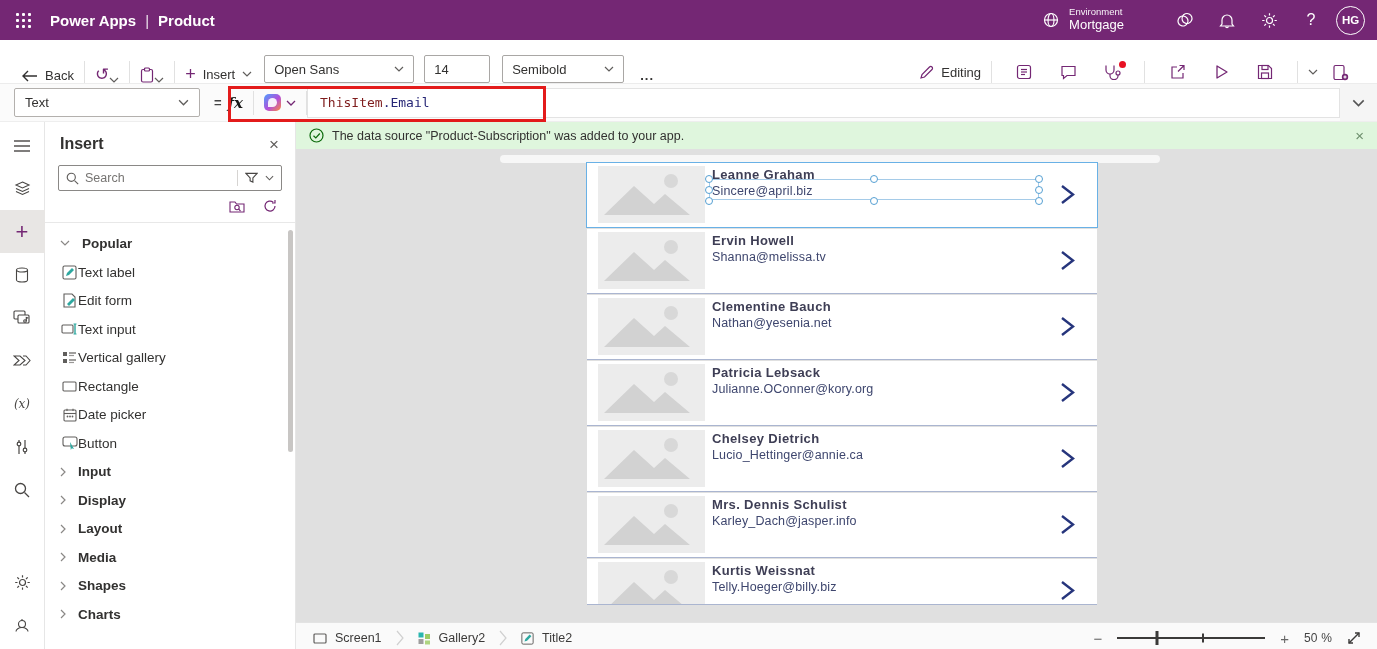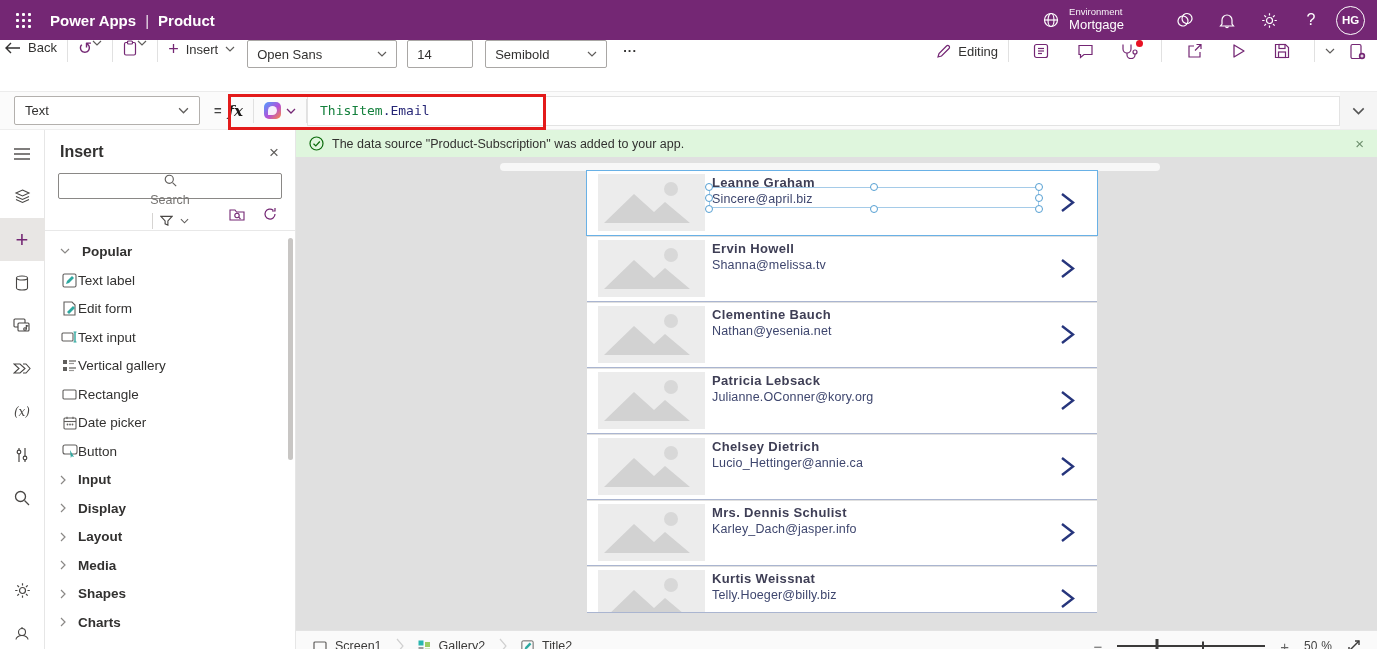--- a/index.html
+++ b/index.html
@@ -17,21 +17,21 @@
   .env-wrap { margin-left:auto; display:flex; align-items:center; gap:9px; margin-right:40px; }
   .env-text { display:flex; flex-direction:column; line-height:1.15; }
   .env-label { font-size:9.5px; opacity:.95; }
   .env-name { font-size:13px; }
   .header-icons { display:flex; align-items:center; }
   .h-icon { width:42px; height:40px; display:flex; align-items:center; justify-content:center; color:#fff; cursor:pointer; }
   .h-help { font-size:16px; }
   .avatar { width:29px; height:29px; border:1.5px solid #fff; border-radius:50%; display:flex; align-items:center; justify-content:center; font-size:11.5px; font-weight:700; margin:0 12px 0 4px; cursor:pointer; }
 
   
-  .toolbar { height:52px; border-bottom:1px solid #ececec; display:flex; align-items:flex-start; padding:0 5px; font-size:13px; color:#323130; background:#fff; }
+  .toolbar { height:44px; border-bottom:1px solid #ececec; display:flex; align-items:flex-end; padding:0 22px; font-size:13px; color:#323130; background:#fff; }
   .tb-btn { display:flex; align-items:center; gap:7px; cursor:pointer; }
   .tb-divider { width:1px; height:22px; background:#e1e1e1; margin:0 10px; }
   .purple { color:#742774; }
   .gray-chev { color:#605e5c; display:inline-flex; }
   .undo-glyph { font-size:17px; line-height:1; }
   .select-box { border:1px solid #a9a7a5; border-radius:2px; height:28px; display:flex; align-items:center; justify-content:space-between; padding:0 9px; background:#fff; cursor:pointer; }
   .font-box { width:150px; margin-left:12px; }
   .size-box { width:66px; margin-left:10px; }
   .weight-box { width:122px; margin-left:12px; }
   .more-btn { margin-left:16px; font-weight:700; letter-spacing:1px; cursor:pointer; }
@@ -44,21 +44,21 @@
   .formula-row { height:38px; display:flex; align-items:center; background:#fbfbfb; position:relative; border-bottom:1px solid #eee; }
   .prop-select { width:186px; height:29px; margin-left:14px; border:1px solid #b3b0ad; border-radius:2px; background:#fff; display:flex; align-items:center; justify-content:space-between; padding:0 10px; font-size:13px; color:#323130; cursor:pointer; }
   .fx-zone { display:flex; align-items:center; height:100%; }
   .equals { font-size:13px; font-weight:700; color:#444; margin:0 6px 0 14px; }
   .fx { font-family:"DejaVu Serif", serif; font-style:italic; font-weight:700; font-size:15px; color:#1b1a19; margin-right:10px; }
   .fx-div { width:1px; height:24px; background:#e1e1e1; }
   .copilot-wrap { display:flex; align-items:center; gap:5px; padding:0 10px; cursor:pointer; }
   .copilot-logo { width:17px; height:17px; border-radius:5px; background:linear-gradient(135deg,#4da0ff 0%,#b44fd8 55%,#ff8a3c 100%); position:relative; }
   .copilot-logo:after { content:""; position:absolute; left:4px; top:4px; width:9px; height:9px; background:#fff; border-radius:50% 50% 50% 0; opacity:.9; }
   .formula-input { flex:1; height:30px; background:#fff; border:1px solid #e3e3e3; display:flex; align-items:center; padding:0 12px; font-family:"DejaVu Sans Mono", monospace; font-size:13px; cursor:text; }
-  .frm-obj { color:#15803d; }
+  .frm-obj { color:#7f1d1d; }
   .frm-prop { color:#262676; }
   .frm-caret-zone { width:37px; display:flex; align-items:center; justify-content:center; color:#555; cursor:pointer; height:100%; background:#f5f5f5; }
   .red-annotation { position:absolute; left:228px; top:2px; width:318px; height:36px; border:3px solid #e31b1b; z-index:60; pointer-events:none; }
 
   
   .body-row { display:flex; height:531px; }
 
   
   .rail { width:45px; border-right:1px solid #e6e6e6; display:flex; flex-direction:column; align-items:center; padding:2px 0 6px; background:#fff; }
   .rail-item { width:45px; height:43px; display:flex; align-items:center; justify-content:center; color:#484644; cursor:pointer; }
@@ -66,21 +66,21 @@
   .rail-plus { font-size:22px; font-weight:400; line-height:1; }
   .rail-var { font-size:12px; font-style:italic; font-family:"DejaVu Serif", serif; }
   .rail-gear { font-size:17px; }
   .rail-spacer { flex:1; }
 
   
   .insert-panel { width:251px; border-right:1px solid #e6e6e6; display:flex; flex-direction:column; background:#fff; position:relative; font-size:13.5px; color:#323130; }
   .panel-header { display:flex; align-items:center; justify-content:space-between; padding:13px 16px 9px 15px; }
   .panel-title { font-size:16px; font-weight:700; }
   .panel-close { font-size:17px; color:#605e5c; cursor:pointer; line-height:1; }
-  .search-box { margin:3px 13px 0; border:1px solid #8a8886; border-radius:2px; height:26px; display:flex; align-items:center; padding:0 7px; gap:6px; color:#605e5c; background:#fff;flex-direction:column; }
+  .search-box { margin:3px 13px 0; border:1px solid #8a8886; border-radius:2px; height:26px; display:flex; align-items:center; padding:0 7px; gap:6px; color:#605e5c; background:#fff; }
   .search-ph { font-size:12.5px; color:#767472; flex:1; }
   .search-right { display:flex; align-items:center; gap:7px; }
   .search-div { width:1px; height:16px; background:#d6d4d2; }
   .panel-actions { display:flex; justify-content:flex-end; gap:18px; padding:8px 18px 6px; color:#742774; }
   .panel-act { cursor:pointer; display:flex; align-items:center; font-size:14px; }
   .panel-divider { height:1px; background:#e8e8e8; margin-top:3px; }
   .sec-header { display:flex; align-items:center; gap:12px; padding:0 15px; height:30px; margin-top:5px; font-weight:700; cursor:pointer; }
   .insert-item { display:flex; align-items:center; padding:0 15px 0 16px; height:28.5px; cursor:pointer; }
   .item-icon { width:17px; display:flex; justify-content:center; }
   .collapsed-sec { display:flex; align-items:center; gap:12px; padding:0 15px; height:28.5px; font-weight:700; cursor:pointer; }

